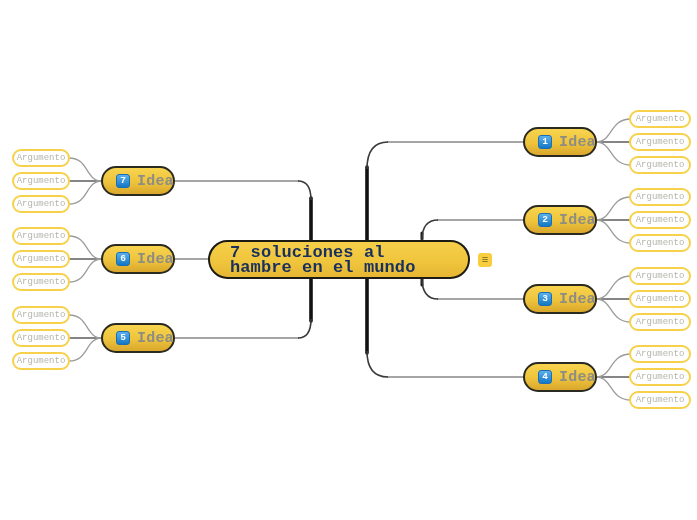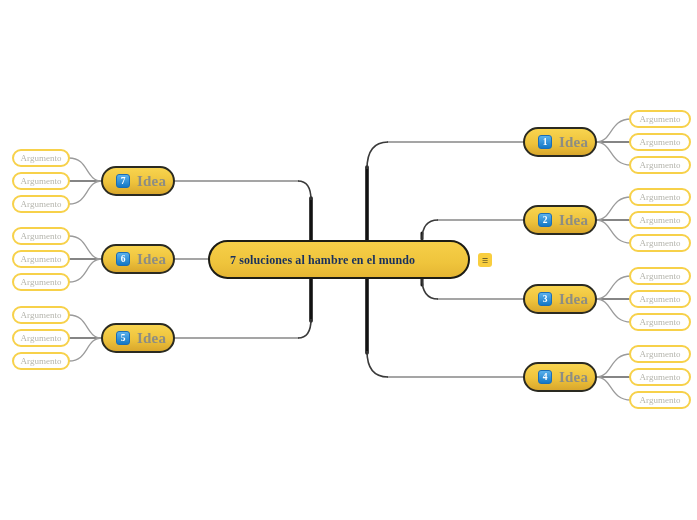--- a/index.html
+++ b/index.html
@@ -1,28 +1,28 @@
 <!DOCTYPE html>
 <html><head>
 <meta charset="utf-8">
 <style>
   html,body{margin:0;padding:0;background:#fff;}
   .canvas{
     position:relative;width:697px;height:508px;background:#ffffff;overflow:hidden;
-    font-family:Liberation Serif, serif;
+    font-family:Liberation Mono, monospace;
   }
   .links{position:absolute;left:0;top:0;}
   .node{position:absolute;box-sizing:border-box;}
   .root{
     left:208px;top:240px;width:262px;height:39px;border-radius:20px;
     background:linear-gradient(180deg,#f6cf48 0%,#efc43c 60%,#e5b633 100%);
     border:2.5px solid #1c1c15;display:flex;align-items:center;
   }
   .root-text{
-    padding:2px 34px 2px 20px;font-size:12px;line-height:22px;font-weight:bold;
+    padding:2px 34px 2px 20px;font-size:17px;line-height:15px;font-weight:bold;
     color:#18305e;letter-spacing:.1px;
   }
   .menu{
     position:absolute;left:478px;top:253px;width:14px;height:14px;border-radius:3px;
     background:#f9ce3e;color:#6e6128;font-size:11px;line-height:14px;text-align:center;
     font-weight:bold;cursor:pointer;
   }
   .idea{
     width:74px;height:30px;border-radius:15px;
     background:linear-gradient(180deg,#f8d44f 0%,#eec33c 55%,#d9a72c 100%);

